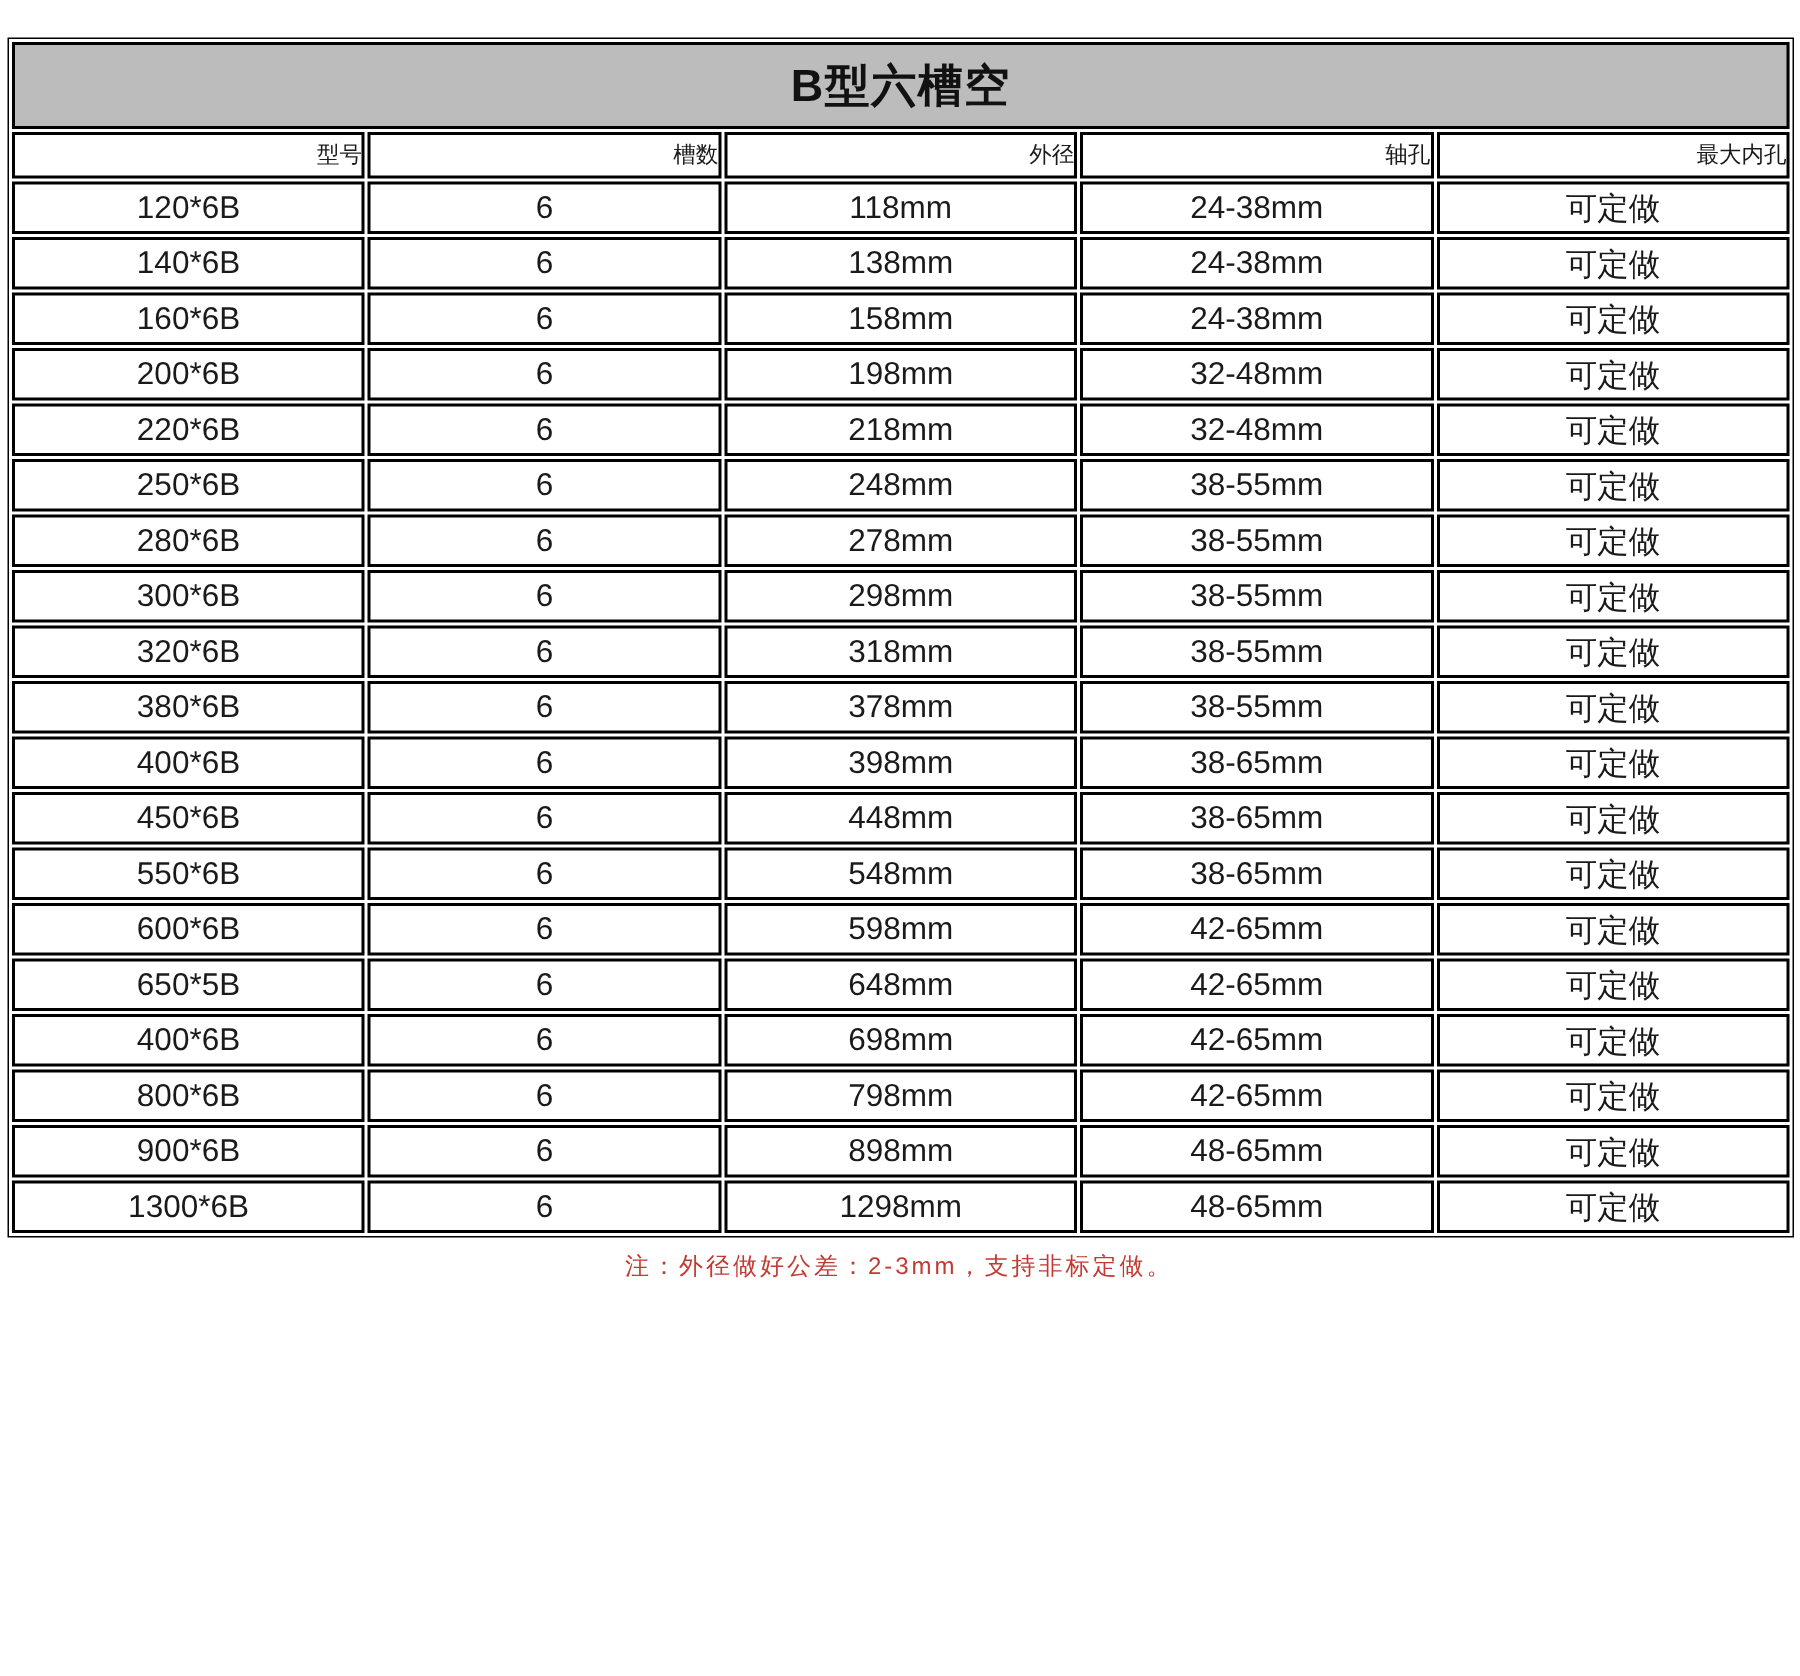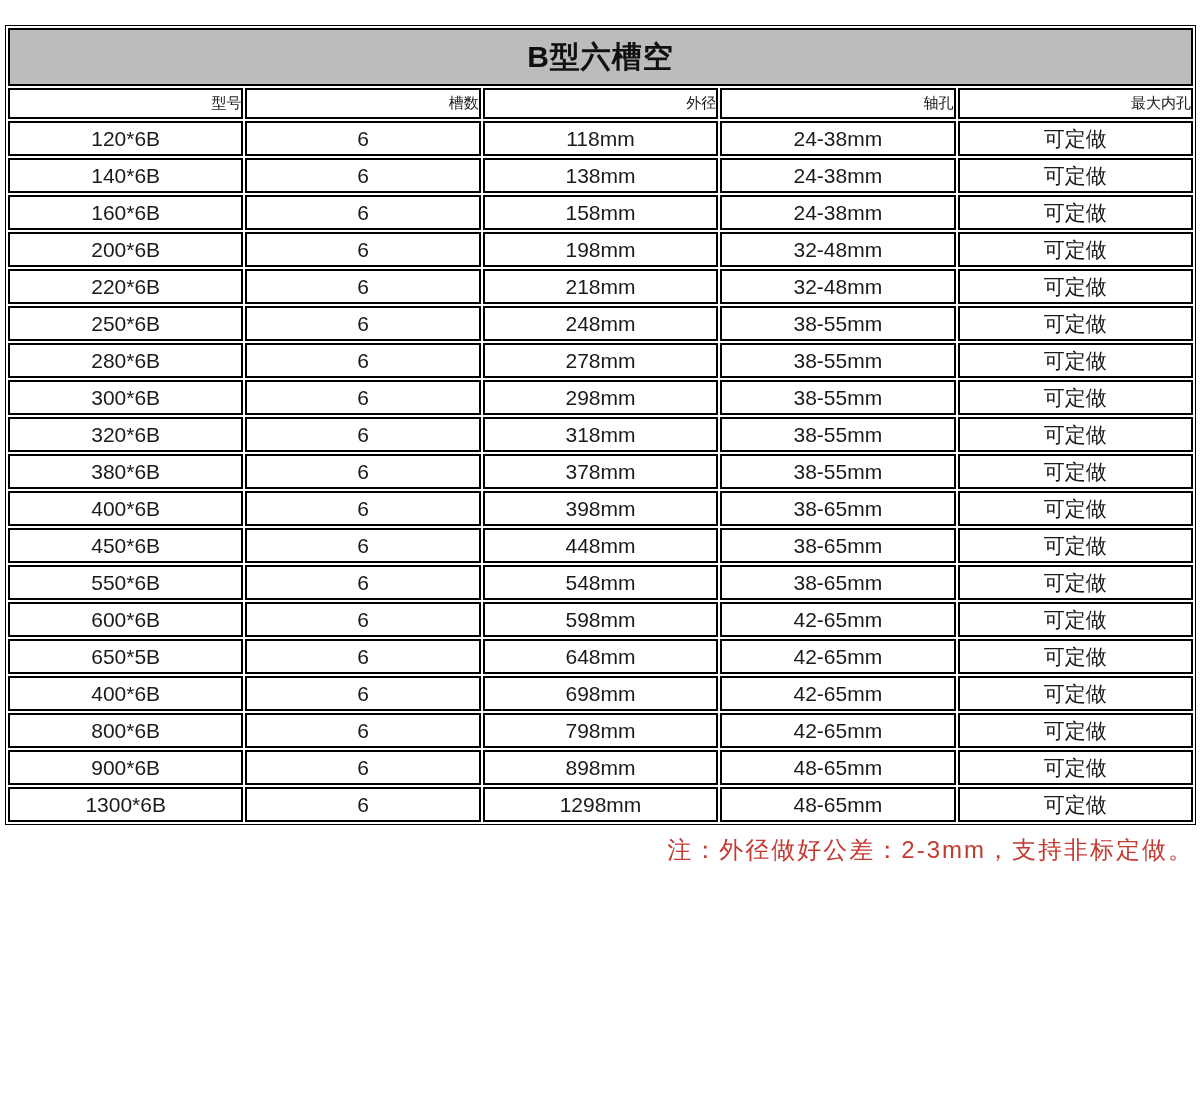--- a/index.html
+++ b/index.html
@@ -52,23 +52,23 @@
     height: 31px;
     width: 20%;
     text-align: right;
   }
   td.row-cell {
     font-size: 21px;
     height: 35px;
   }
   .note {
     margin-top: 9px;
-    text-align: right;
+    text-align: center;
     padding-right: 2px;
-    font-size: 24px;
+    font-size: 16px;
     letter-spacing: 2px;
     color: var(--note-red);
   }
 </style>
 </head>
 <body>
 
 <div class="wrap">
   <table class="spec">
     <thead>

